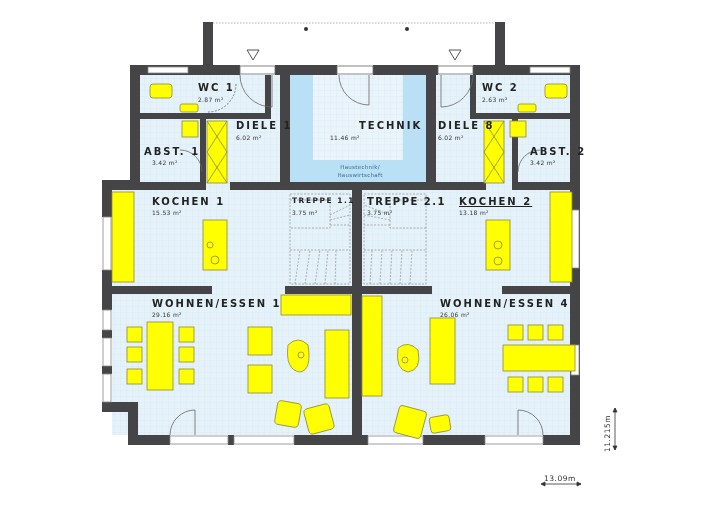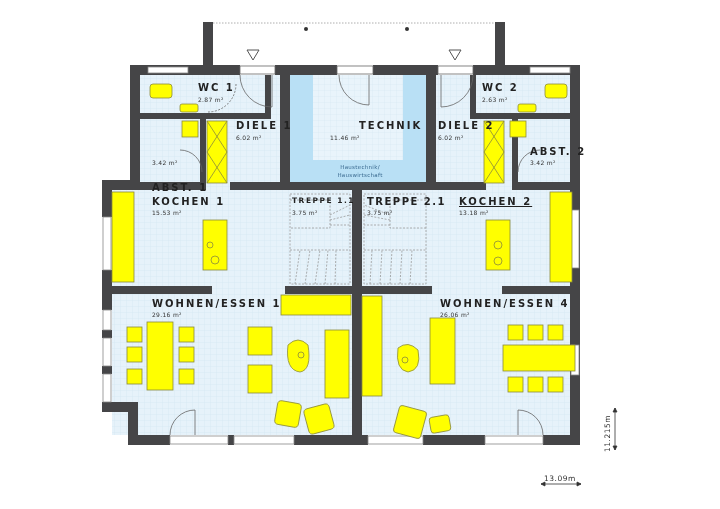--- a/index.html
+++ b/index.html
@@ -209,27 +209,27 @@
 <div class="room-label" style="left:236px;top:120px;">DIELE 1</div>
 <div class="room-area" style="left:236px;top:134px;">6.02 m²</div>
 
 <div class="room-label" style="left:330px;top:120px;margin-left:29px;">TECHNIK</div>
 <div class="room-area" style="left:330px;top:134px;">11.46 m²</div>
 <div class="room-note" style="left:320px;top:163px;width:80px;">
   <div>Haustechnik/</div>
   <div>Hauswirtschaft</div>
 </div>
 
-<div class="room-label" style="left:438px;top:120px;">DIELE 2</div>
+<div class="room-label" style="left:438px;top:120px;">DIELE 8</div>
 <div class="room-area" style="left:438px;top:134px;">6.02 m²</div>
 
 <div class="room-label" style="left:482px;top:82px;">WC 2</div>
 <div class="room-area" style="left:482px;top:96px;">2.63 m²</div>
 
-<div class="room-label" style="left:152px;top:146px;margin-top:36px;">ABST. 1</div>
+<div class="room-label" style="left:144px;top:146px;">ABST. 1</div>
 <div class="room-area" style="left:152px;top:159px;">3.42 m²</div>
 
 <div class="room-label" style="left:530px;top:146px;">ABST. 2</div>
 <div class="room-area" style="left:530px;top:159px;">3.42 m²</div>
 
 <div class="room-label" style="left:152px;top:196px;">KOCHEN 1</div>
 <div class="room-area" style="left:152px;top:209px;">15.53 m²</div>
 
 <div class="room-label" style="left:292px;top:196px;font-size:7.5px;letter-spacing:1.5px;text-align:right;">TREPPE 1.1</div>
 <div class="room-area" style="left:292px;top:209px;">3.75 m²</div>

